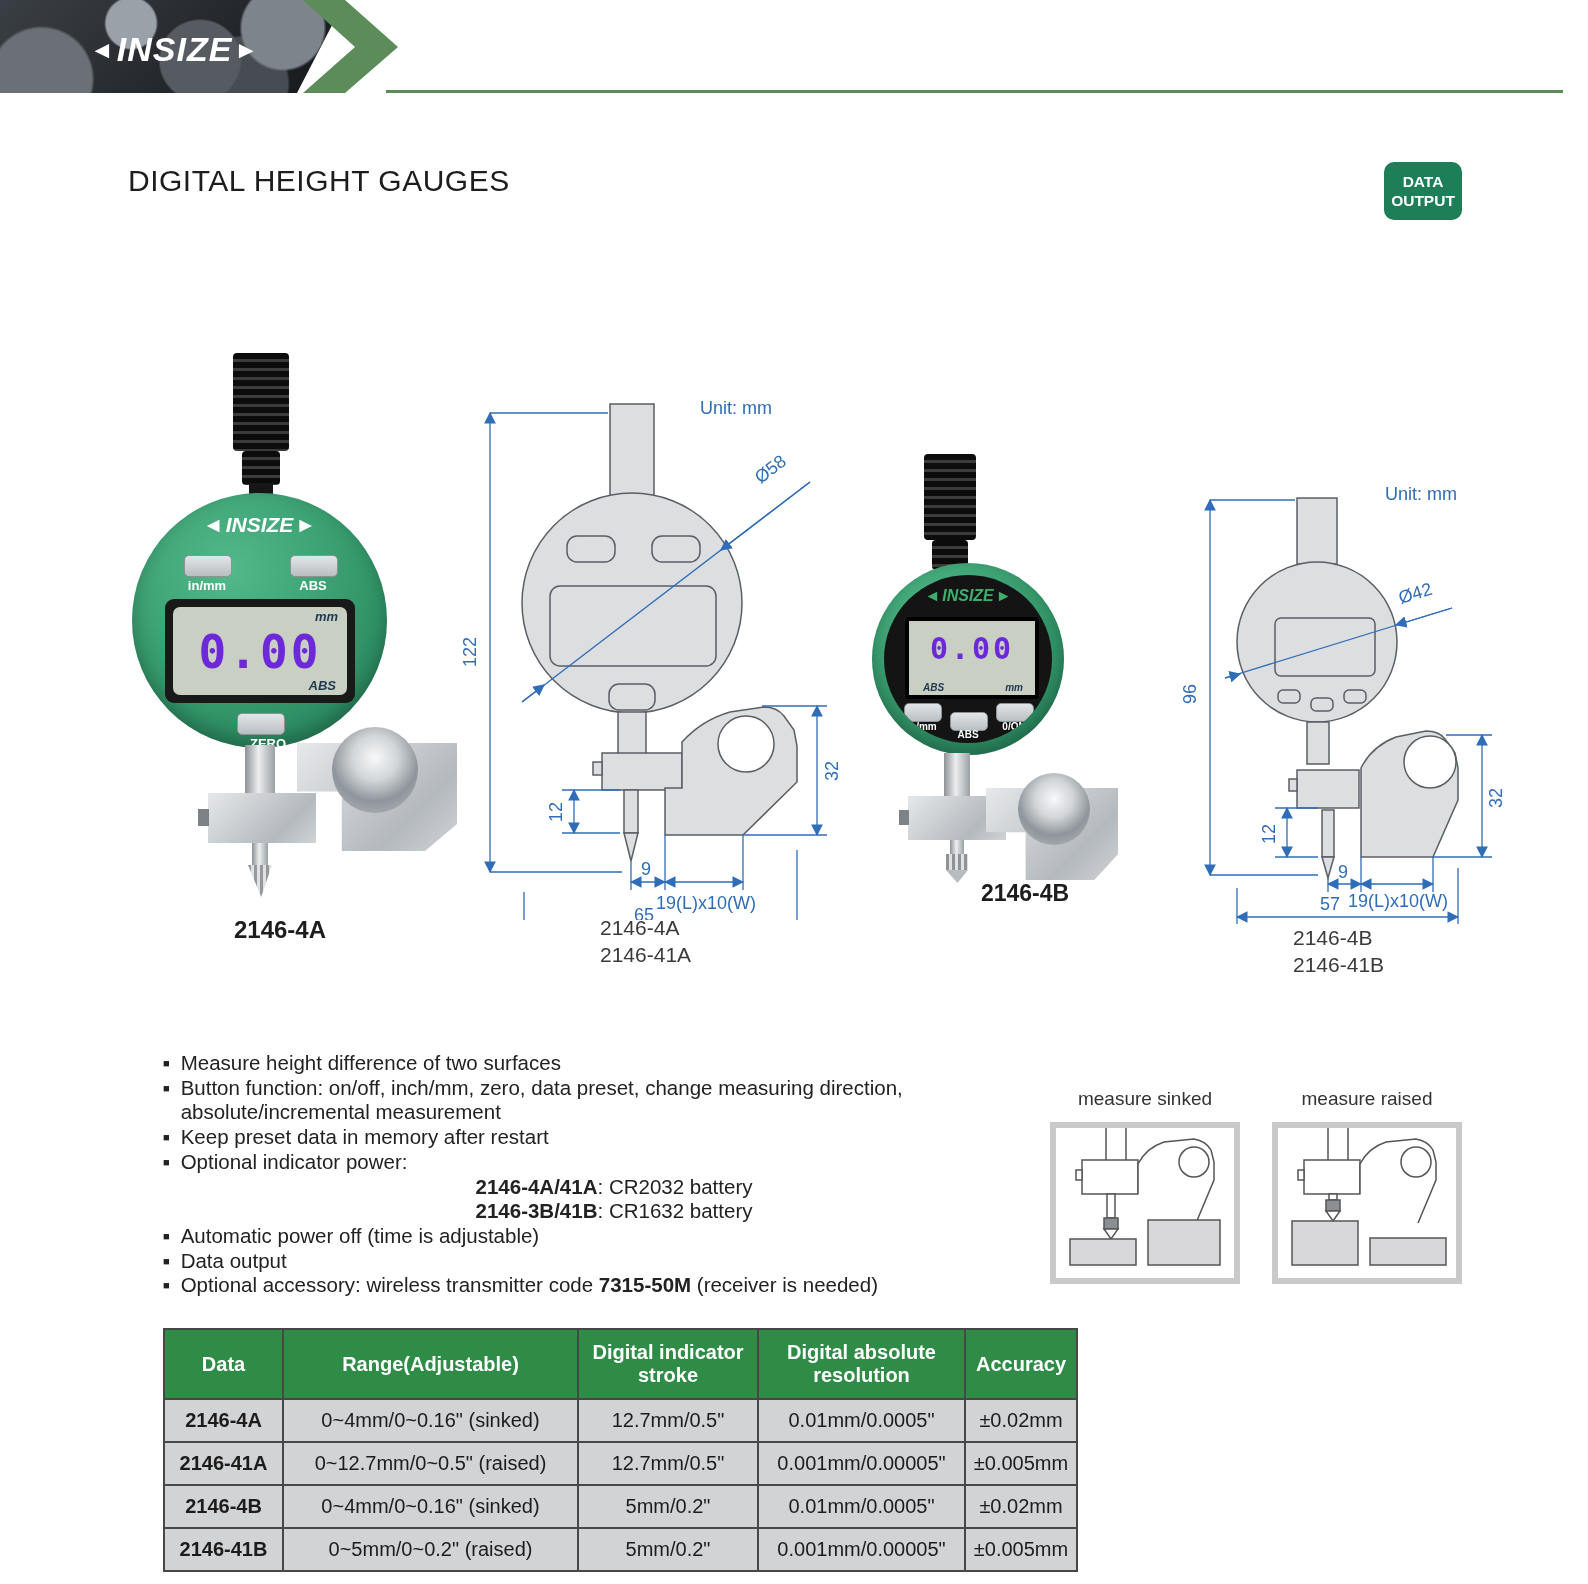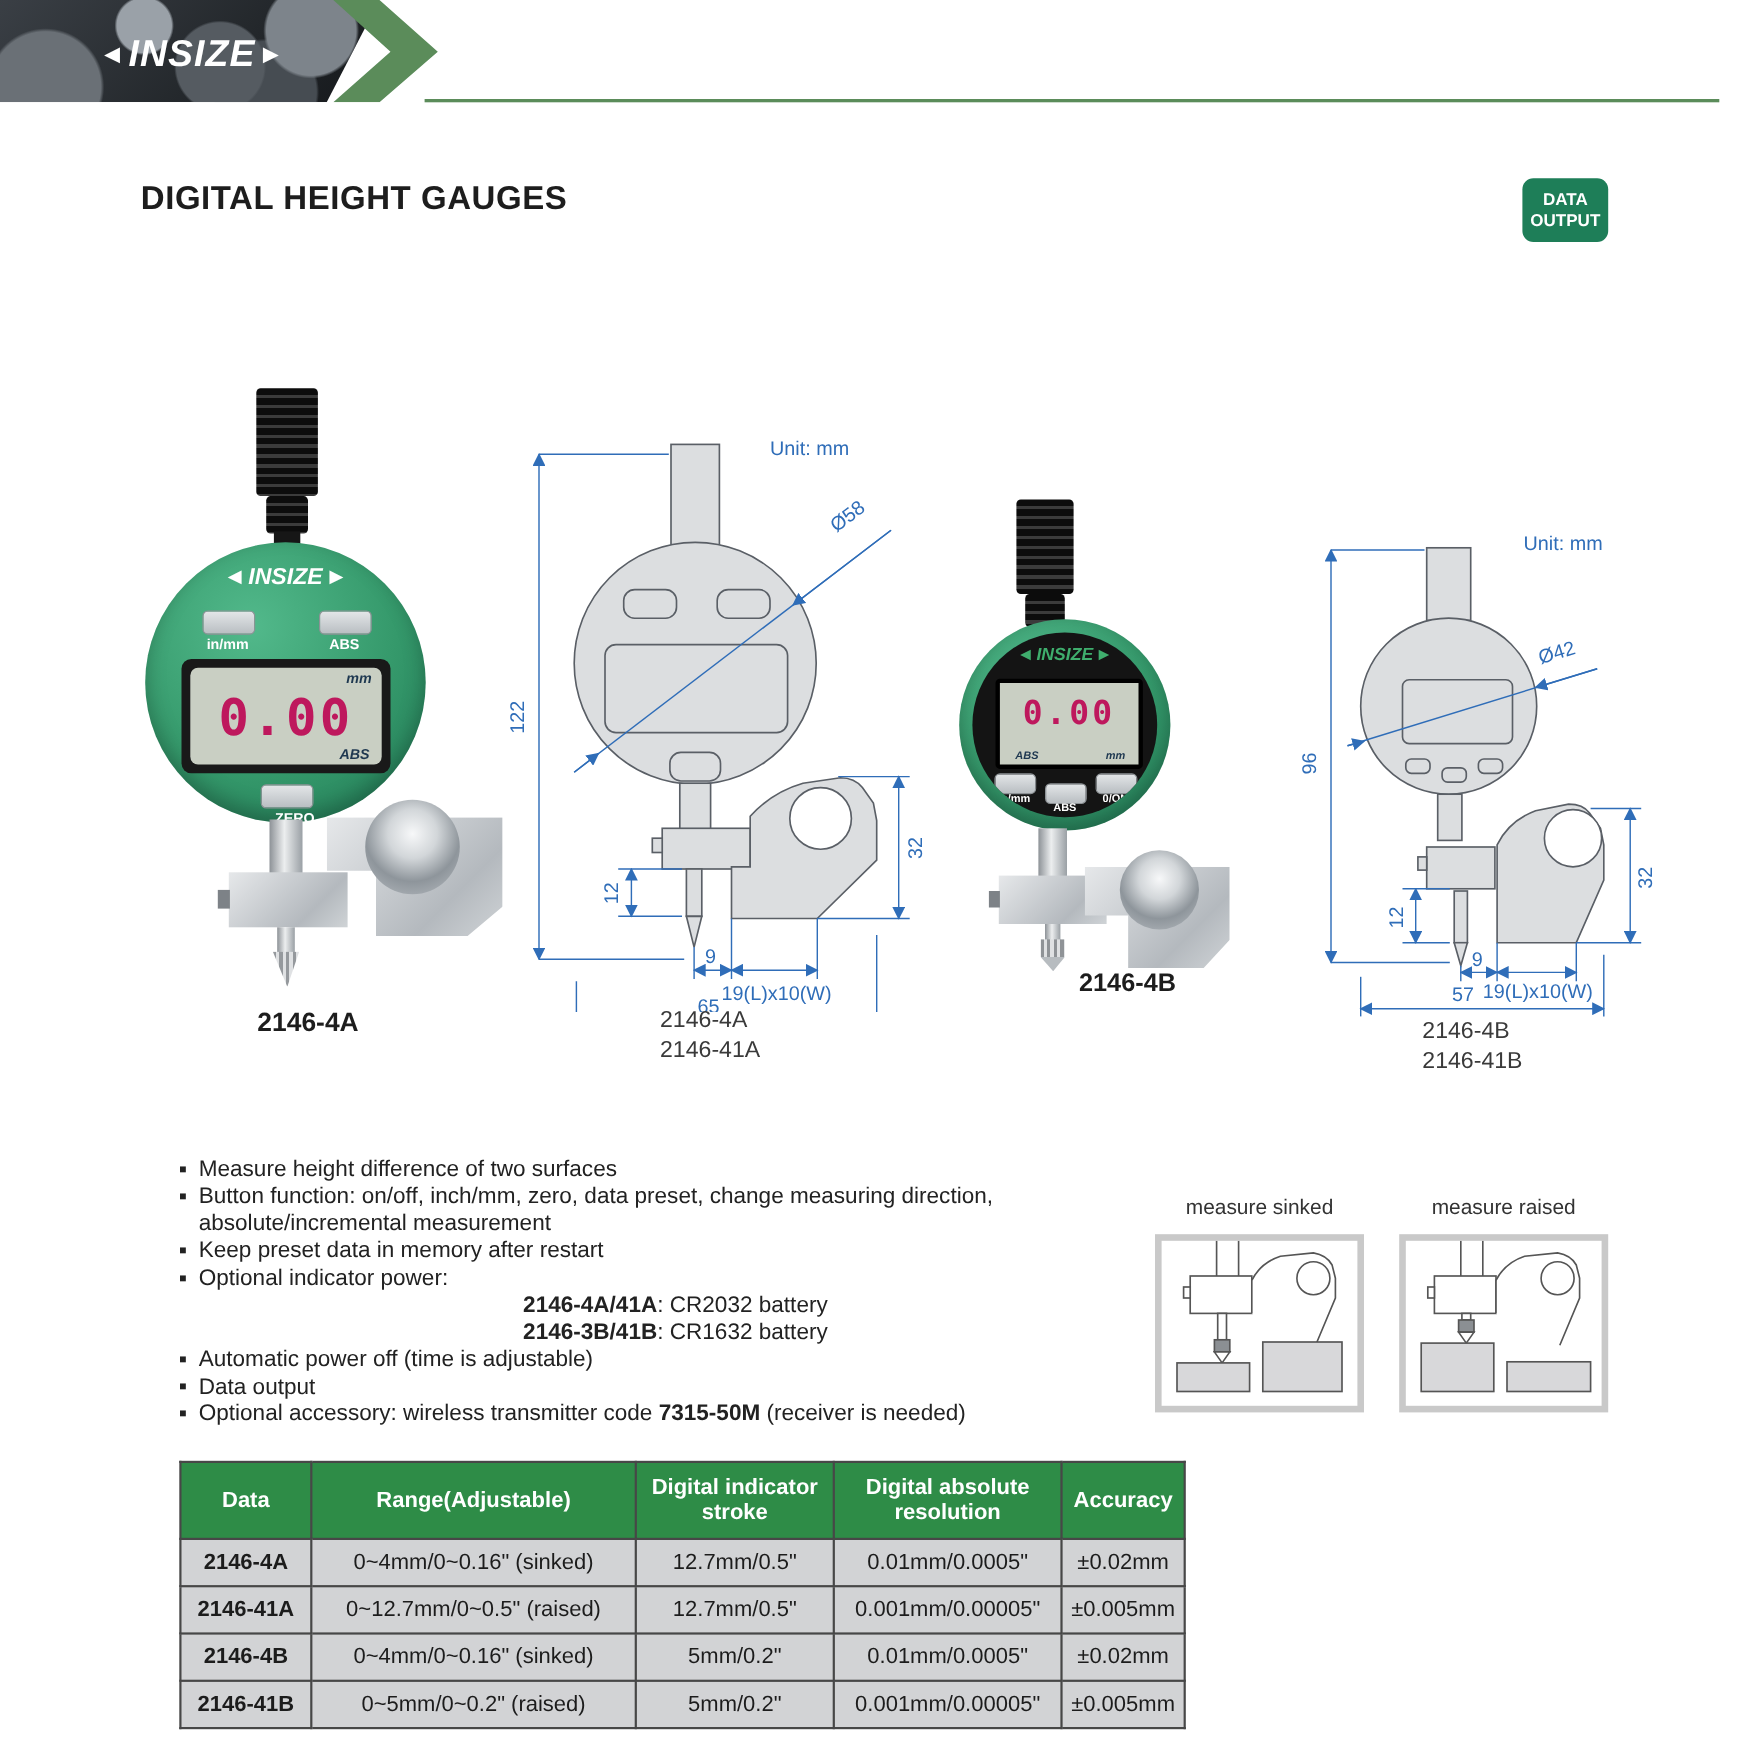--- a/index.html
+++ b/index.html
@@ -14,41 +14,41 @@
       radial-gradient(circle at 12% 85%, #6a7076 0 16%, transparent 17%),
       radial-gradient(circle at 38% 25%, #9aa1a8 0 11%, transparent 12%),
       radial-gradient(circle at 58% 65%, #555b61 0 19%, transparent 20%),
       radial-gradient(circle at 82% 30%, #7d848b 0 14%, transparent 15%),
       radial-gradient(circle at 70% 90%, #464c52 0 18%, transparent 19%),
       linear-gradient(135deg,#3a3f45,#23272b 60%,#15181b);}
   .hdr-logo{position:absolute;left:90px;top:30px;color:#fff;font-weight:bold;font-style:italic;
     font-size:34px;letter-spacing:1px;display:flex;align-items:center;gap:2px;}
   .hdr-logo .arr{font-size:24px;font-style:normal;}
   .hdr-rule{position:absolute;left:386px;top:90px;width:1177px;height:3px;background:#5b8c5a;}
-  .page-title{position:absolute;left:128px;top:164px;font-size:30px;font-weight:bold;
+  .page-title{position:absolute;left:128px;top:164px;font-size:30px;font-weight:normal;
     letter-spacing:.5px;color:#1d1d1d;}
   .badge{position:absolute;left:1384px;top:162px;width:78px;height:58px;border-radius:10px;
     background:#1e7e58;color:#fff;font-weight:bold;font-size:15.5px;line-height:19px;
     display:flex;flex-direction:column;align-items:center;justify-content:center;text-align:center;}
 
   
   .ridged{background:repeating-linear-gradient(180deg,#0c0c0c 0 6px,#3b3b3b 6px 9px);border-radius:4px;}
   .silver-v{background:linear-gradient(90deg,#8d9297,#eceeef 45%,#9aa0a5);}
   .silver-p{background:linear-gradient(135deg,#e6e8ea,#b4b9be 70%,#cfd3d6);}
   .gcircle{border-radius:50%;
     background:radial-gradient(circle at 38% 30%, #52b98b, #35996b 55%, #24805a 90%, #1d6b4a 100%);
     box-shadow:inset 0 -8px 18px rgba(0,0,0,.25);}
   .glogo{position:absolute;width:100%;text-align:center;color:#fff;font-weight:bold;font-style:italic;
     display:flex;justify-content:center;align-items:center;gap:2px;}
   .glogo .arr{font-style:normal;}
   .gbtn{position:absolute;background:linear-gradient(180deg,#e3e6e8,#b9bec2);border:1px solid #8d9296;border-radius:5px;}
   .gbtn-lab{position:absolute;color:#fff;font-weight:bold;text-align:center;}
   .lcd{position:absolute;background:#c9cfc3;border-radius:7px;}
   .lcd .val{position:absolute;width:100%;text-align:center;font-family:"DejaVu Sans Mono",monospace;
-    font-weight:bold;color:#be185d;letter-spacing:3px;}
+    font-weight:bold;color:#6d28d9;letter-spacing:3px;}
   .lcd .corner{position:absolute;font-weight:bold;color:#1e3850;font-style:italic;}
   .dimple{position:absolute;border-radius:50%;
     background:radial-gradient(circle at 50% 36%, #f7f8f9 0%, #d2d6d9 32%, #8e959b 62%, #b9bec3 100%);}
   .plabel{position:absolute;font-size:24px;font-weight:bold;color:#1d1d1d;text-align:center;}
 
   
   .dunit{fill:#2f6db8;font-size:18px;}
   .dtxt{fill:#2f6db8;font-size:18px;}
   .dcodes{position:absolute;font-size:21px;color:#3a3a3a;line-height:27px;}
 

